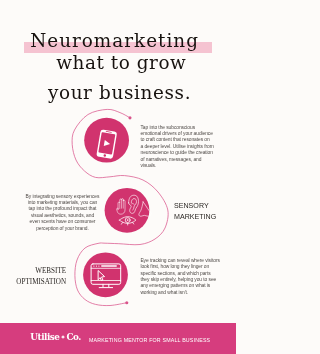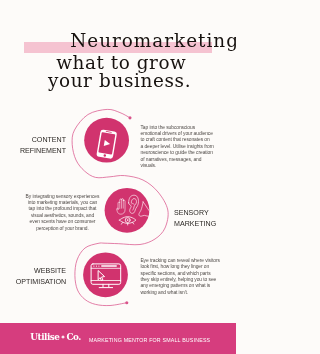--- a/index.html
+++ b/index.html
@@ -7,23 +7,23 @@
   html,body{width:236px;height:354px;}
   body{font-family:"Liberation Sans",sans-serif;background:#fdfbf9;position:relative;overflow:hidden;
        -webkit-font-smoothing:antialiased;}
   .page{position:absolute;left:0;top:0;width:236px;height:354px;background:#fdfbf9;overflow:hidden;}
   svg{display:block;}
   .deco{position:absolute;left:0;top:0;width:236px;height:354px;}
   .hl{position:absolute;left:24px;top:42.2px;width:188px;height:10.8px;background:#f5c3d1;}
   .title{position:absolute;left:0;top:30px;width:236px;
     font-family:"DejaVu Serif",serif;font-size:18.4px;line-height:22px;color:#17120f;}
   .title div{white-space:nowrap;position:absolute;}
-  .t1{left:30.2px;top:0;letter-spacing:1.0px;margin-left:40px;}
+  .t1{left:30.2px;top:0;letter-spacing:1.0px;}
   .t2{left:56.3px;top:22px;letter-spacing:0.55px;}
-  .t3{left:47.9px;top:40px;letter-spacing:0.64px;text-align:right;}
+  .t3{left:47.9px;top:52px;letter-spacing:0.64px;text-align:right;}
   .label{position:absolute;font-size:7.75px;line-height:10.9px;letter-spacing:0;color:#2b2724;}
   .label span{transform:scaleX(0.917);}
   .label.r span{transform-origin:100% 50%;}
   .label.l span{transform-origin:0% 50%;}
   .label span{display:block;}
   .body{position:absolute;font-size:4.9px;line-height:6.35px;color:#4f4a47;letter-spacing:-0.07px;}
   .body span{display:block;white-space:nowrap;}
   .footer{position:absolute;left:0;top:323.2px;width:236px;height:30.8px;background:#d63d7e;}
   .logo{position:absolute;left:30.3px;top:333.3px;font-family:"DejaVu Serif",serif;font-weight:700;
         font-size:8.8px;line-height:9px;letter-spacing:-0.45px;color:#fff;white-space:nowrap;}
@@ -85,48 +85,44 @@
       <circle cx="96.4" cy="266.1" r="0.6" fill="#fff" stroke="none"></circle>
       <circle cx="98.9" cy="266.1" r="0.6" fill="#fff" stroke="none"></circle>
       <line x1="101.8" y1="266.1" x2="116.2" y2="266.1" stroke-width="1.5"></line>
       <line x1="91.1" y1="280.5" x2="120.7" y2="280.5" stroke-width="0.8"></line>
       <path d="M103.0 284.3 L103.0 286.6 M108.8 284.3 L108.8 286.6"></path>
       <line x1="99.2" y1="287.6" x2="112.6" y2="287.6"></line>
       <path d="M98.4 270.8 L104.6 276.6 L101.6 277.0 L102.9 280.0 L101.4 280.6 L100.1 277.6 L98.4 279.5 Z"></path>
     </g>
   </svg>
 
-  <div class="label r" style="left:0;top:134.8px;width:66.1px;text-align:right;">
-    <span>CONTENT</span>
-    <span>REFINEMENT</span>
-  </div>
   <div class="body" style="left:140.5px;top:124.8px;">
     <span>Tap into the subconscious</span>
       <span>emotional drivers of your audience</span>
       <span>to craft content that resonates on</span>
       <span>a deeper level. Utilise insights from</span>
       <span>neuroscience to guide the creation</span>
       <span>of narratives, messages, and</span>
       <span>visuals.</span>
   </div>
 
-  <div class="label l" style="left:174.2px;top:200.6px;width:62px;text-align:left;margin-top:7px;">
+  <div class="label l" style="left:174.2px;top:200.6px;width:62px;text-align:left;">
     <span>SENSORY</span>
     <span>MARKETING</span>
   </div>
   <div class="body" style="left:25.4px;top:193.8px;width:74.2px;text-align:center;">
     <span>By integrating sensory experiences</span>
       <span>into marketing materials, you can</span>
       <span>tap into the profound impact that</span>
       <span>visual aesthetics, sounds, and</span>
       <span>even scents have on consumer</span>
       <span>perception of your brand.</span>
   </div>
 
-  <div class="label r" style="left:0;top:265.6px;width:66.1px;text-align:right;">
+  <div class="label r" style="left:0;top:265.6px;width:66.1px;text-align:right;font-family:Liberation Serif, serif;">
     <span>WEBSITE</span>
     <span>OPTIMISATION</span>
   </div>
   <div class="body" style="left:140.4px;top:257.9px;">
     <span>Eye tracking can reveal where visitors</span>
       <span>look first, how long they linger on</span>
       <span>specific sections, and which parts</span>
       <span>they skip entirely, helping you to see</span>
       <span>any emerging patterns on what is</span>
       <span>working and what isn't.</span>

